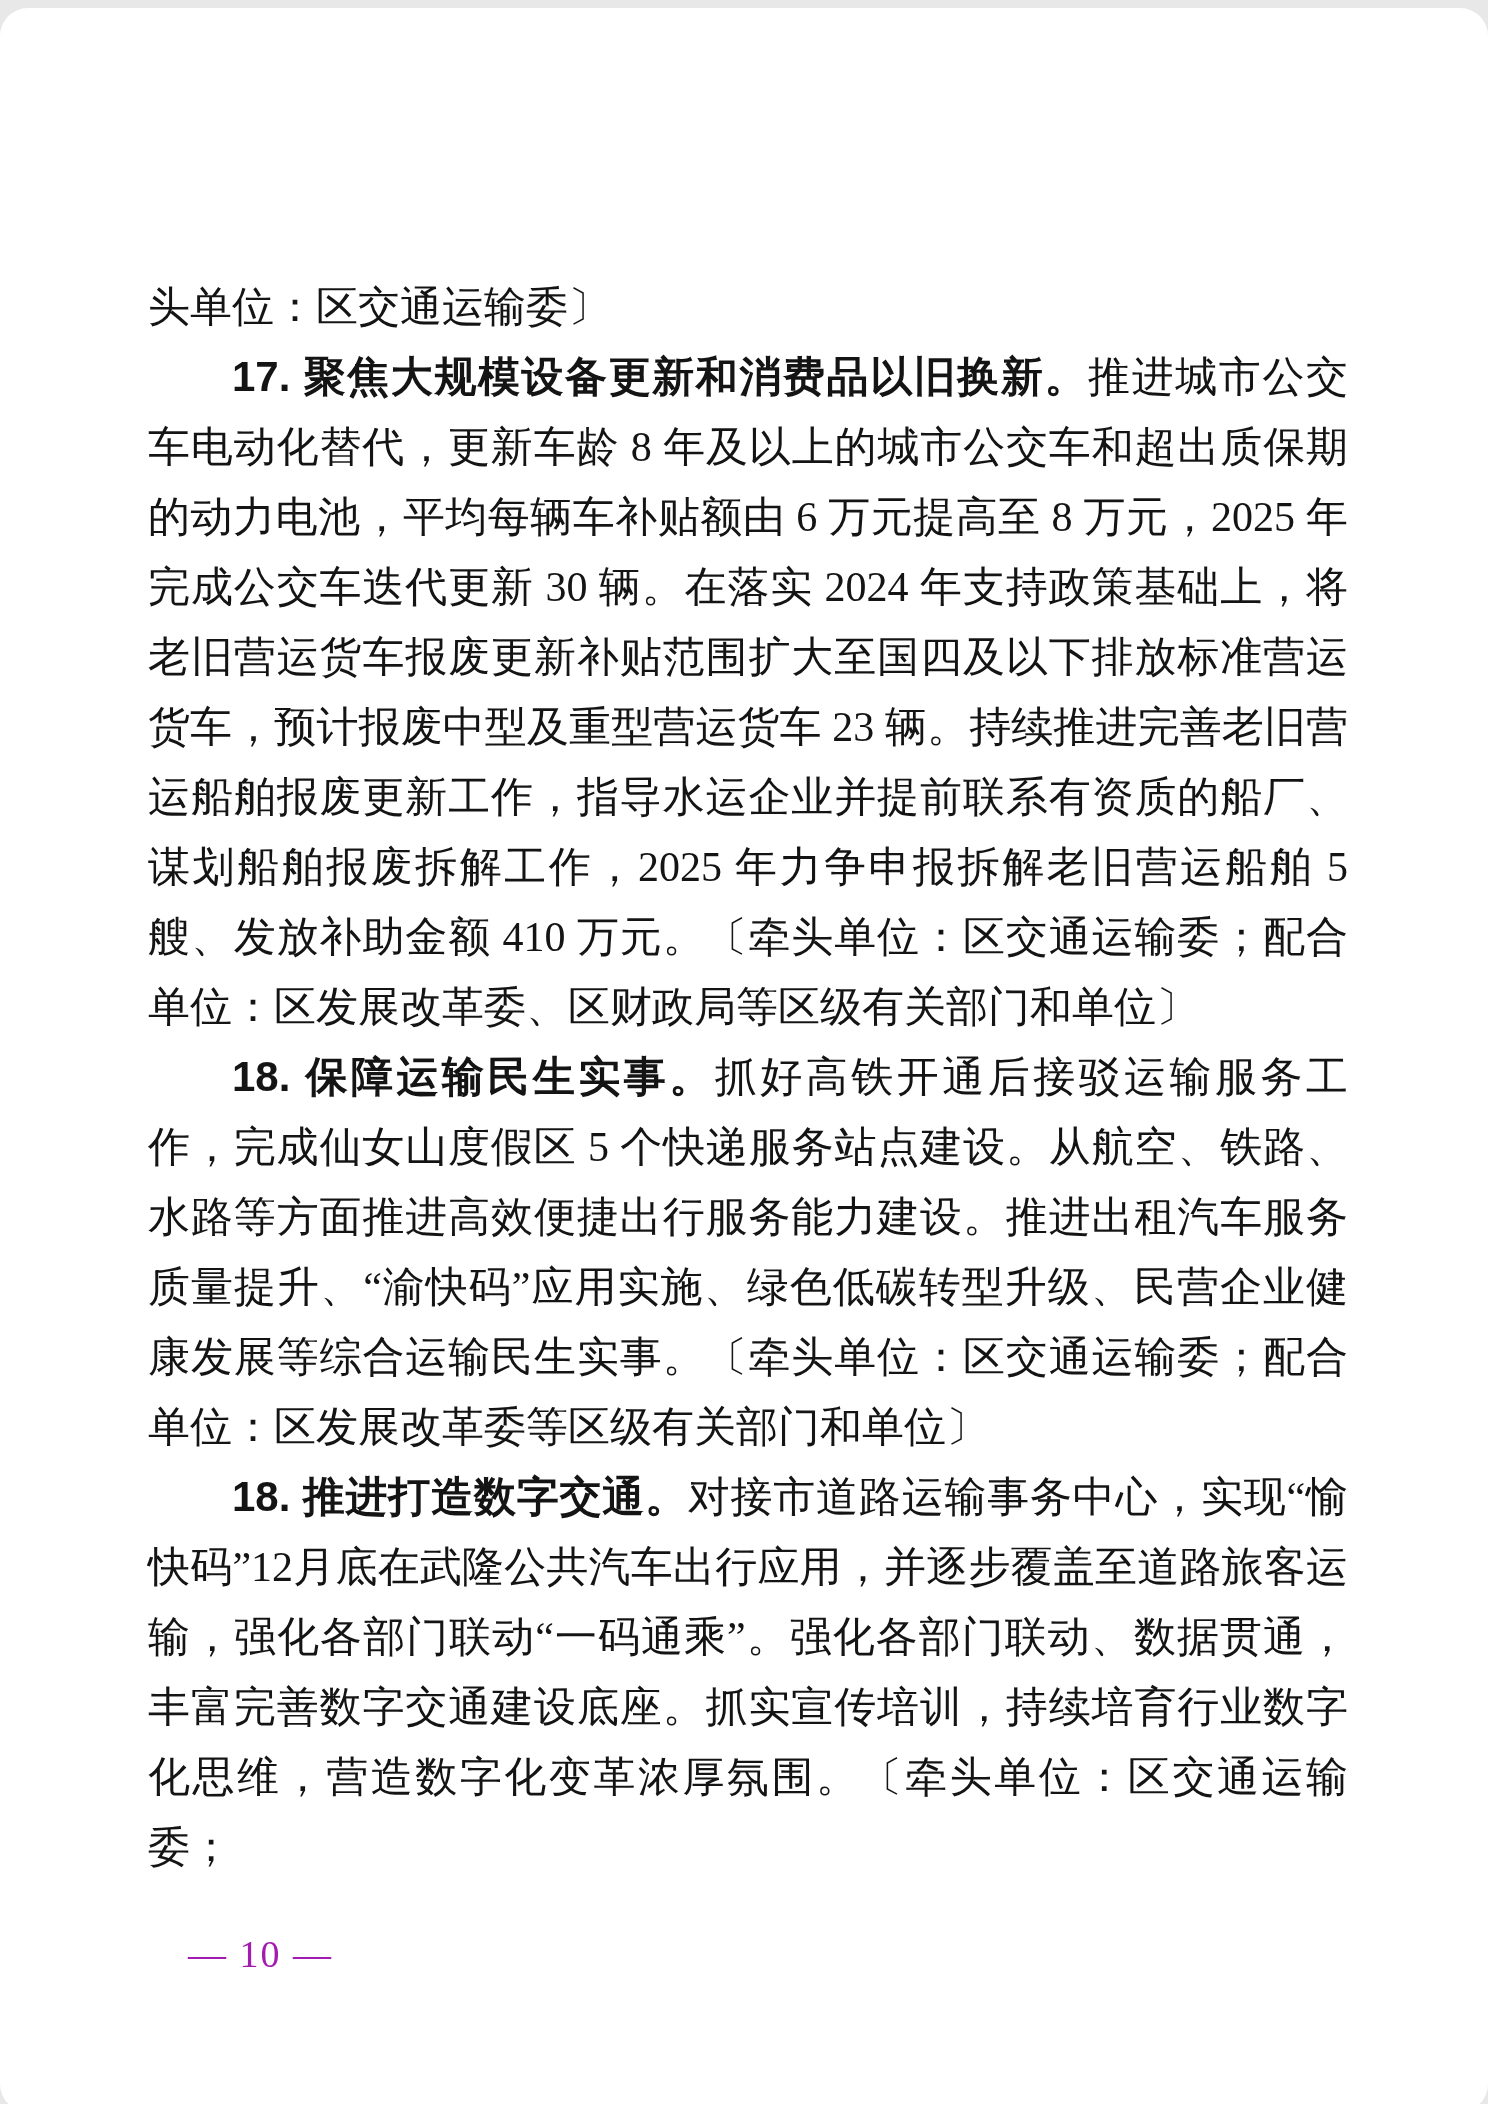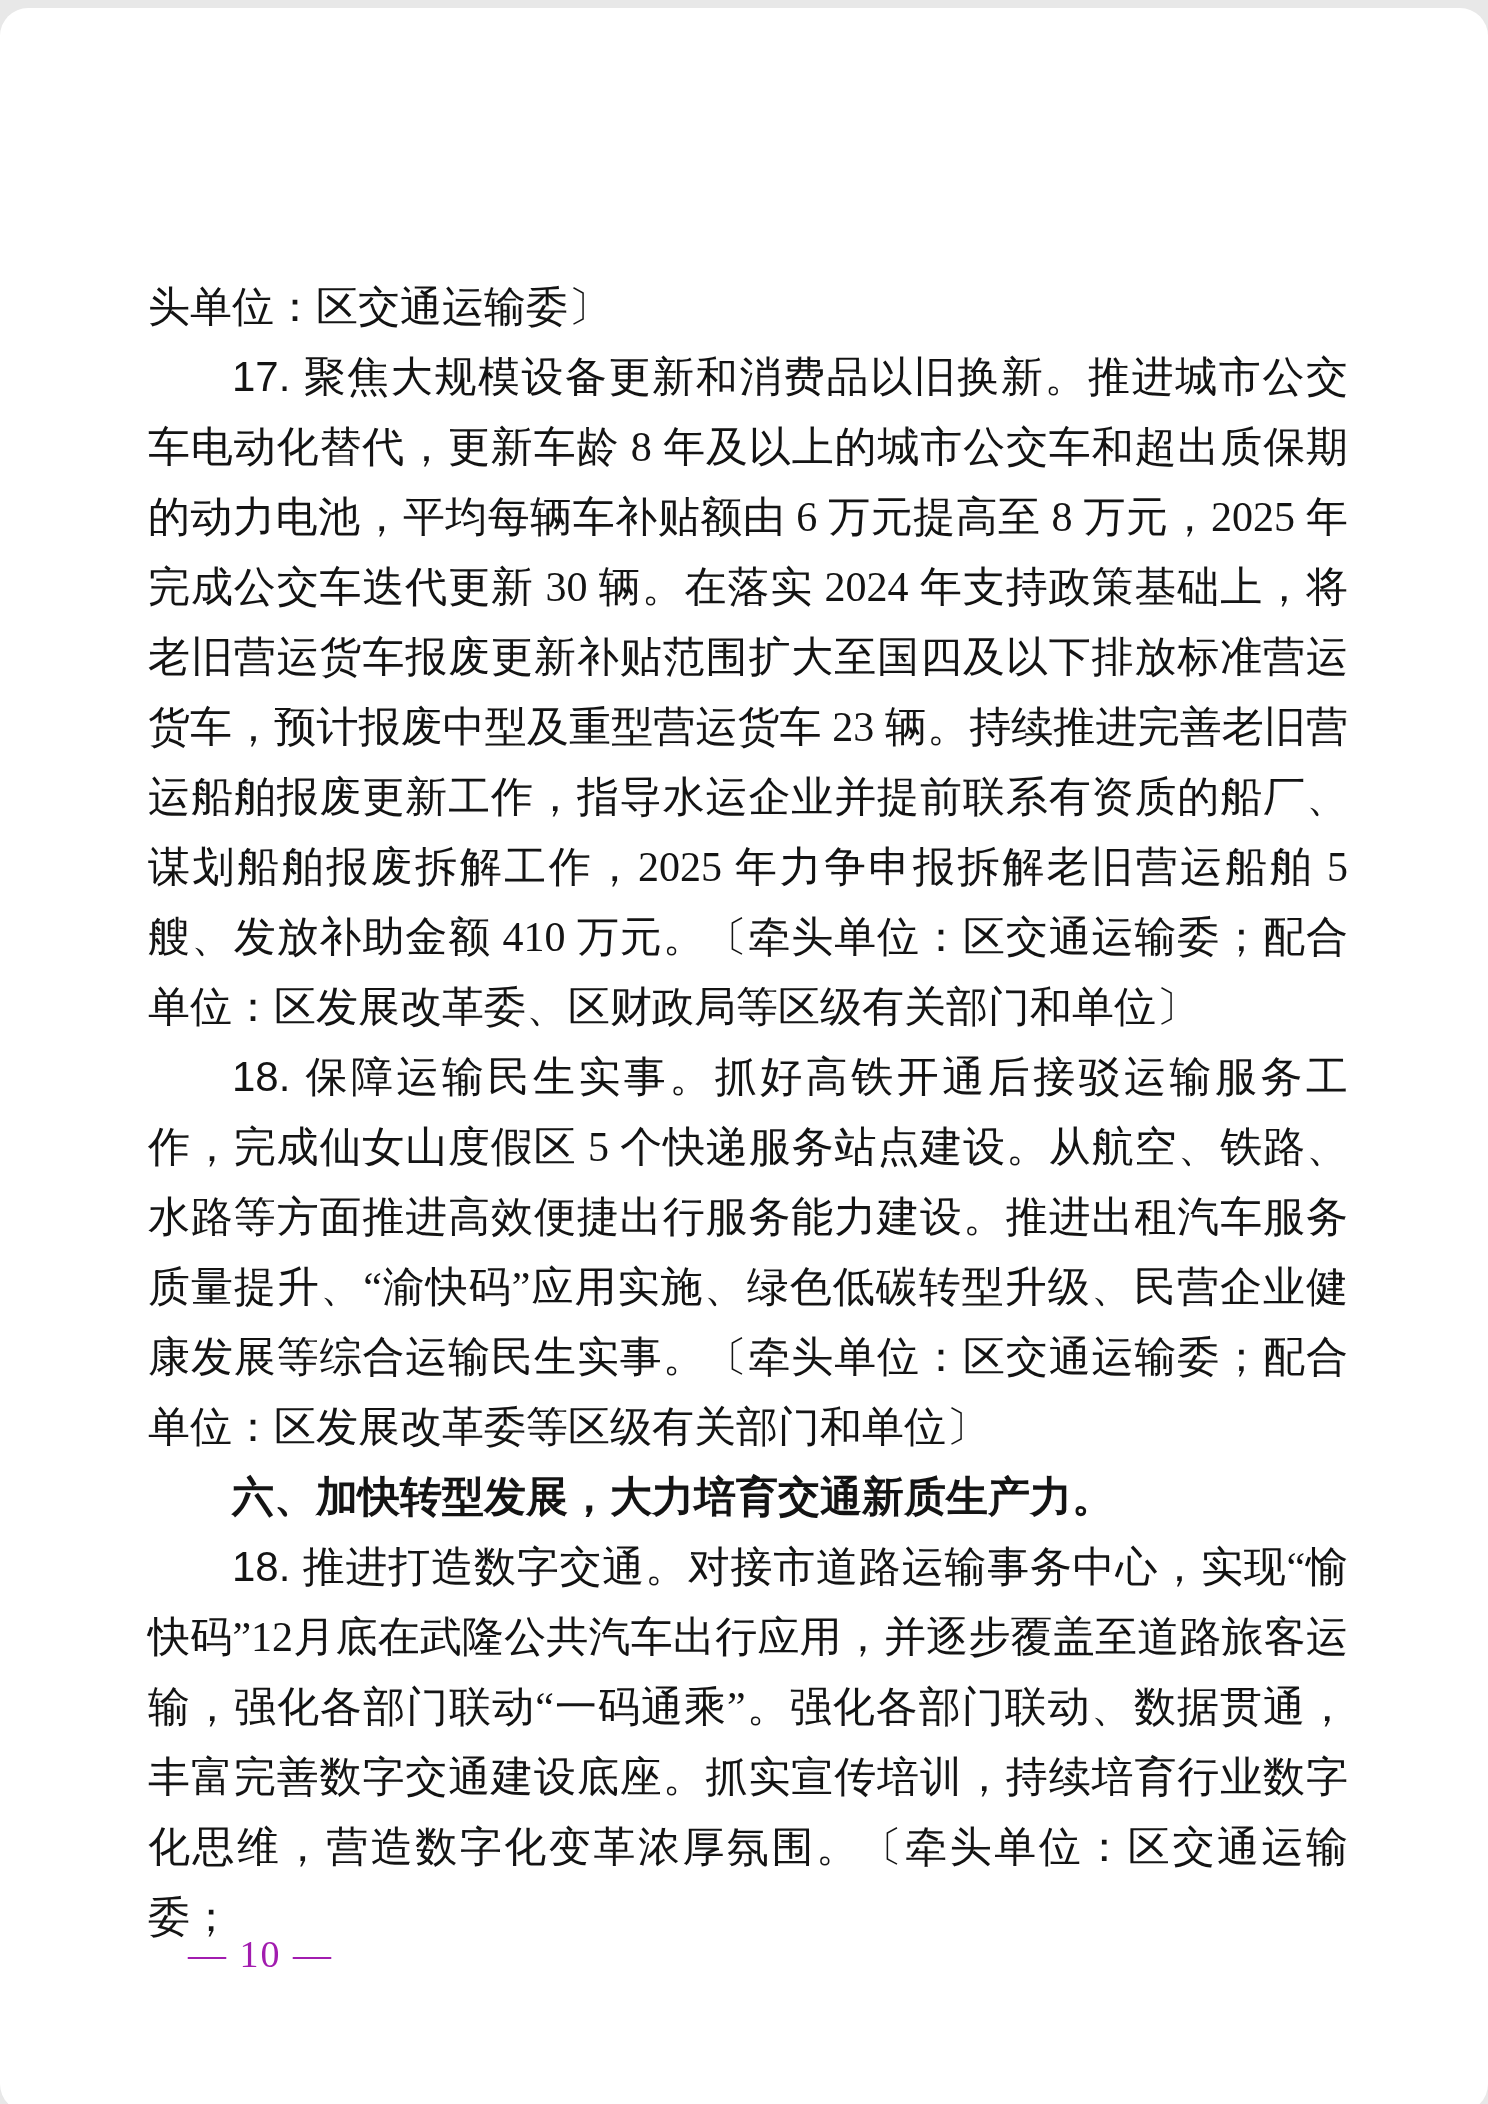--- a/index.html
+++ b/index.html
@@ -25,21 +25,21 @@
   .para {
     margin: 0;
     font-size: 42px;
     line-height: 70px;
     word-break: break-all;
   }
   .para.item, .para.heading { text-indent: 2em; }
   .para.continuation { text-indent: 0; }
   .lead {
     font-family: "Liberation Sans", "DejaVu Sans", sans-serif;
-    font-weight: 400;
+    font-weight: 700;
     font-style: normal;
   }
   .para.heading {
     font-family: "Liberation Sans", "DejaVu Sans", sans-serif;
     font-weight: 700;
   }
   .footer {
     position: absolute;
     left: 188px;
     top: 1922px;
@@ -50,19 +50,18 @@
   }
 </style>
 </head>
 <body>
 
 <div class="page">
   <main class="content" id="paragraphs">
       <p class="para continuation"><span>头单位：区交通运输委〕</span></p>
       <p class="para item"><span class="lead">17. 聚焦大规模设备更新和消费品以旧换新。</span><span>推进城市公交车电动化替代，更新车龄 8 年及以上的城市公交车和超出质保期的动力电池，平均每辆车补贴额由 6 万元提高至 8 万元，2025 年完成公交车迭代更新 30 辆。在落实 2024 年支持政策基础上，将老旧营运货车报废更新补贴范围扩大至国四及以下排放标准营运货车，预计报废中型及重型营运货车 23 辆。持续推进完善老旧营运船舶报废更新工作，指导水运企业并提前联系有资质的船厂、谋划船舶报废拆解工作，2025 年力争申报拆解老旧营运船舶 5 艘、发放补助金额 410 万元。〔牵头单位：区交通运输委；配合单位：区发展改革委、区财政局等区级有关部门和单位〕</span></p>
       <p class="para item"><span class="lead">18. 保障运输民生实事。</span><span>抓好高铁开通后接驳运输服务工作，完成仙女山度假区 5 个快递服务站点建设。从航空、铁路、水路等方面推进高效便捷出行服务能力建设。推进出租汽车服务质量提升、“渝快码”应用实施、绿色低碳转型升级、民营企业健康发展等综合运输民生实事。〔牵头单位：区交通运输委；配合单位：区发展改革委等区级有关部门和单位〕</span></p>
-      <p class="para heading"><span>六、加快转型发展，大力培育交通新质生产力。</span></p>
       <p class="para item"><span class="lead">18. 推进打造数字交通。</span><span>对接市道路运输事务中心，实现“愉快码”12月底在武隆公共汽车出行应用，并逐步覆盖至道路旅客运输，强化各部门联动“一码通乘”。强化各部门联动、数据贯通，丰富完善数字交通建设底座。抓实宣传培训，持续培育行业数字化思维，营造数字化变革浓厚氛围。〔牵头单位：区交通运输委；</span></p>
     </main>
   <footer class="footer">
     <span>— 10 —</span>
   </footer>
 </div>
 
 </body></html>

